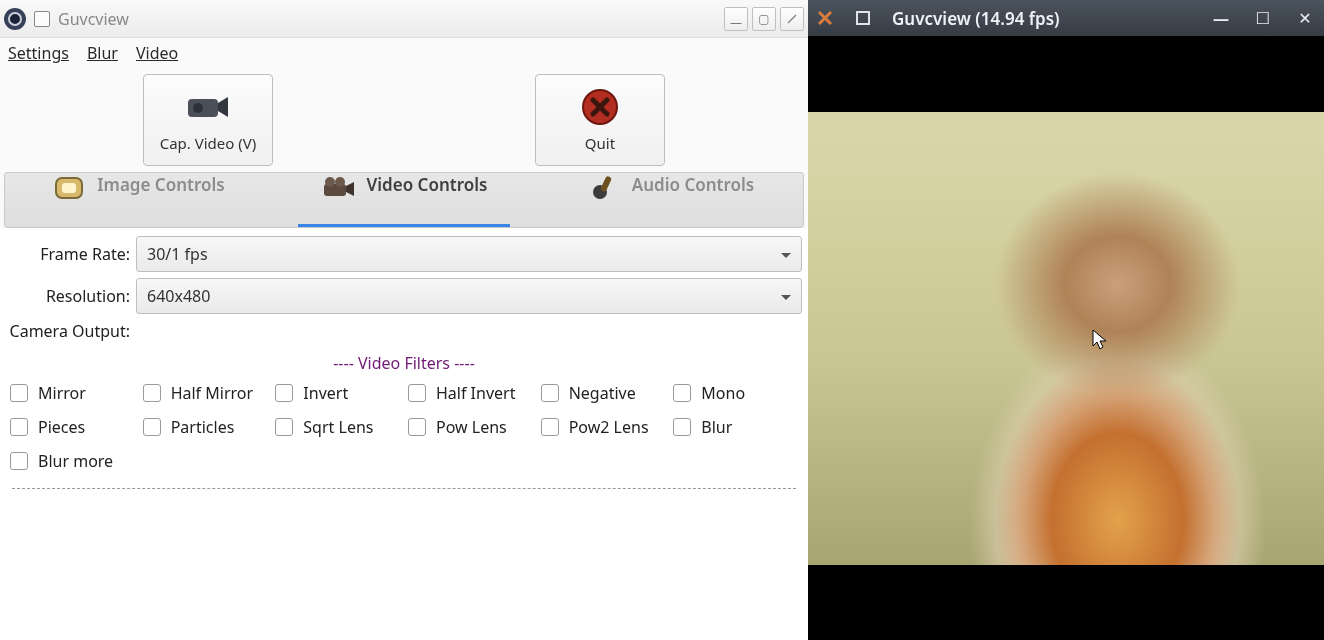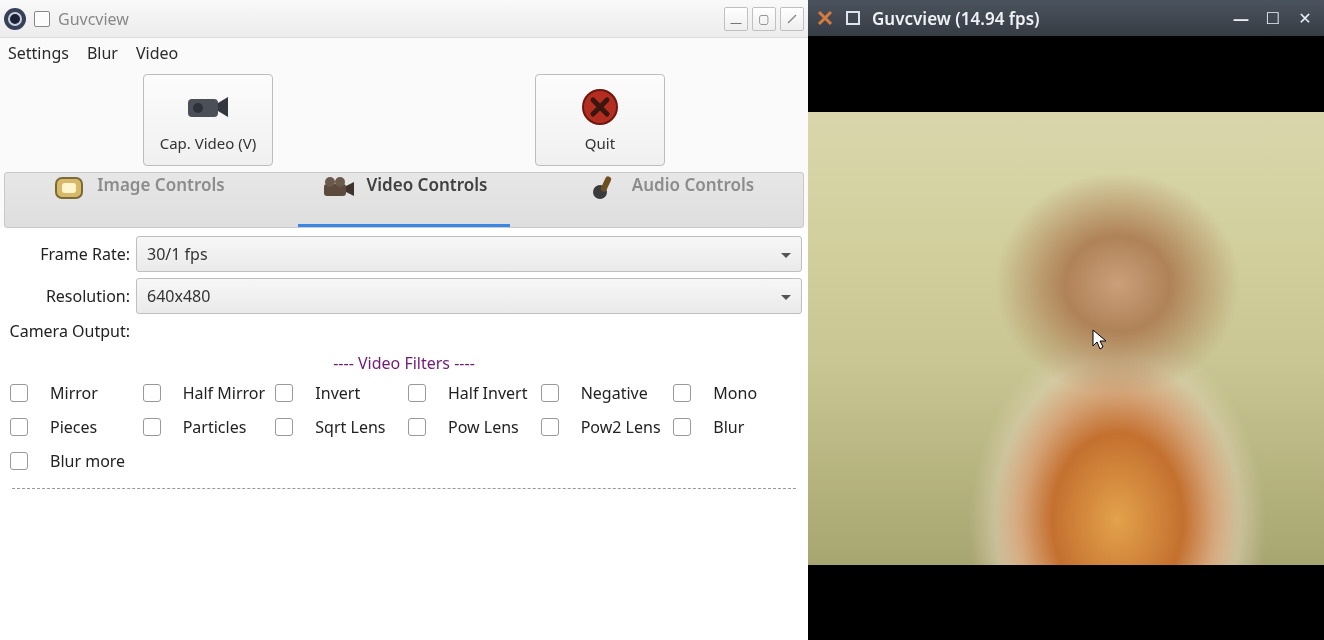--- a/index.html
+++ b/index.html
@@ -50,21 +50,21 @@
     .titlebar-light .winbtns { display:flex; gap:4px; }
     .titlebar-light .wb {
       width:24px;height:24px;border:1px solid #c0c0c0;border-radius:2px;
       background:linear-gradient(#fff,#eee);display:flex;align-items:center;justify-content:center;
       color:#777;font-size:12px;
     }
 
     
     .menubar {
       height: 30px; display:flex; align-items:center; padding:0 8px; gap:18px;
-      font-size:16px; color:#2a2a2a; background:#fafafa;
+      font-size:16px; color:#2a2a2a; background:#fafafa;text-decoration:underline;
     }
     .menubar span{cursor:pointer;}
 
     
     .action-row{
       display:flex; justify-content:space-around; padding:6px 12px 6px;
     }
     .bigbtn{
       width:130px;height:92px;background:linear-gradient(#fcfcfc,#f0f0f0);
       border:1px solid #bdbdbd;border-radius:4px;display:flex;flex-direction:column;
@@ -101,39 +101,39 @@
     .combo .chev{border:5px solid transparent;border-top-color:#555;border-bottom:0;margin-top:2px;}
 
     .sep{
       text-align:center;font-size:16px;color:#701a75;margin:10px 0 8px;
     }
 
     .filters{
       display:grid;grid-template-columns:repeat(6,1fr);gap:12px 8px;
       padding:0 4px;
     }
-    .chk{display:flex;align-items:center;gap:22px;font-size:16px;color:#222;}
+    .chk{display:flex;align-items:center;gap:10px;font-size:16px;color:#222;}
     .chk .box{
       width:18px;height:18px;border:1px solid #999;border-radius:3px;background:#fff;
     }
 
     .osd-sep{
       text-align:center;font-size:16px;color:#14532d;margin-top:24px;position:relative;
     }
     .osd-sep::before{
       content:"";position:absolute;left:6px;right:6px;top:-8px;border-top:1px dashed #999;height:0;
     }
 
     
     .win-right{
       flex:1;height:640px;background:#383c43;display:flex;flex-direction:column;
     }
     .titlebar-dark{
       height:36px;background:linear-gradient(#4b535e,#363c44);
-      display:flex;align-items:center;padding:4px 8px;gap:10px;color:#eef1f5;
+      display:flex;align-items:center;padding:4px 8px;gap:20px;color:#eef1f5;
       font-size:17px;font-weight:600;
     }
     .titlebar-dark .ic{width:18px;height:18px;display:flex;align-items:center;justify-content:center;}
     .titlebar-dark .spacer{flex:1;}
     .titlebar-dark .wb{
       width:22px;height:22px;display:flex;align-items:center;justify-content:center;
       color:#e9eef5;font-size:16px;font-weight:700;
     }
 
     .video-area{

